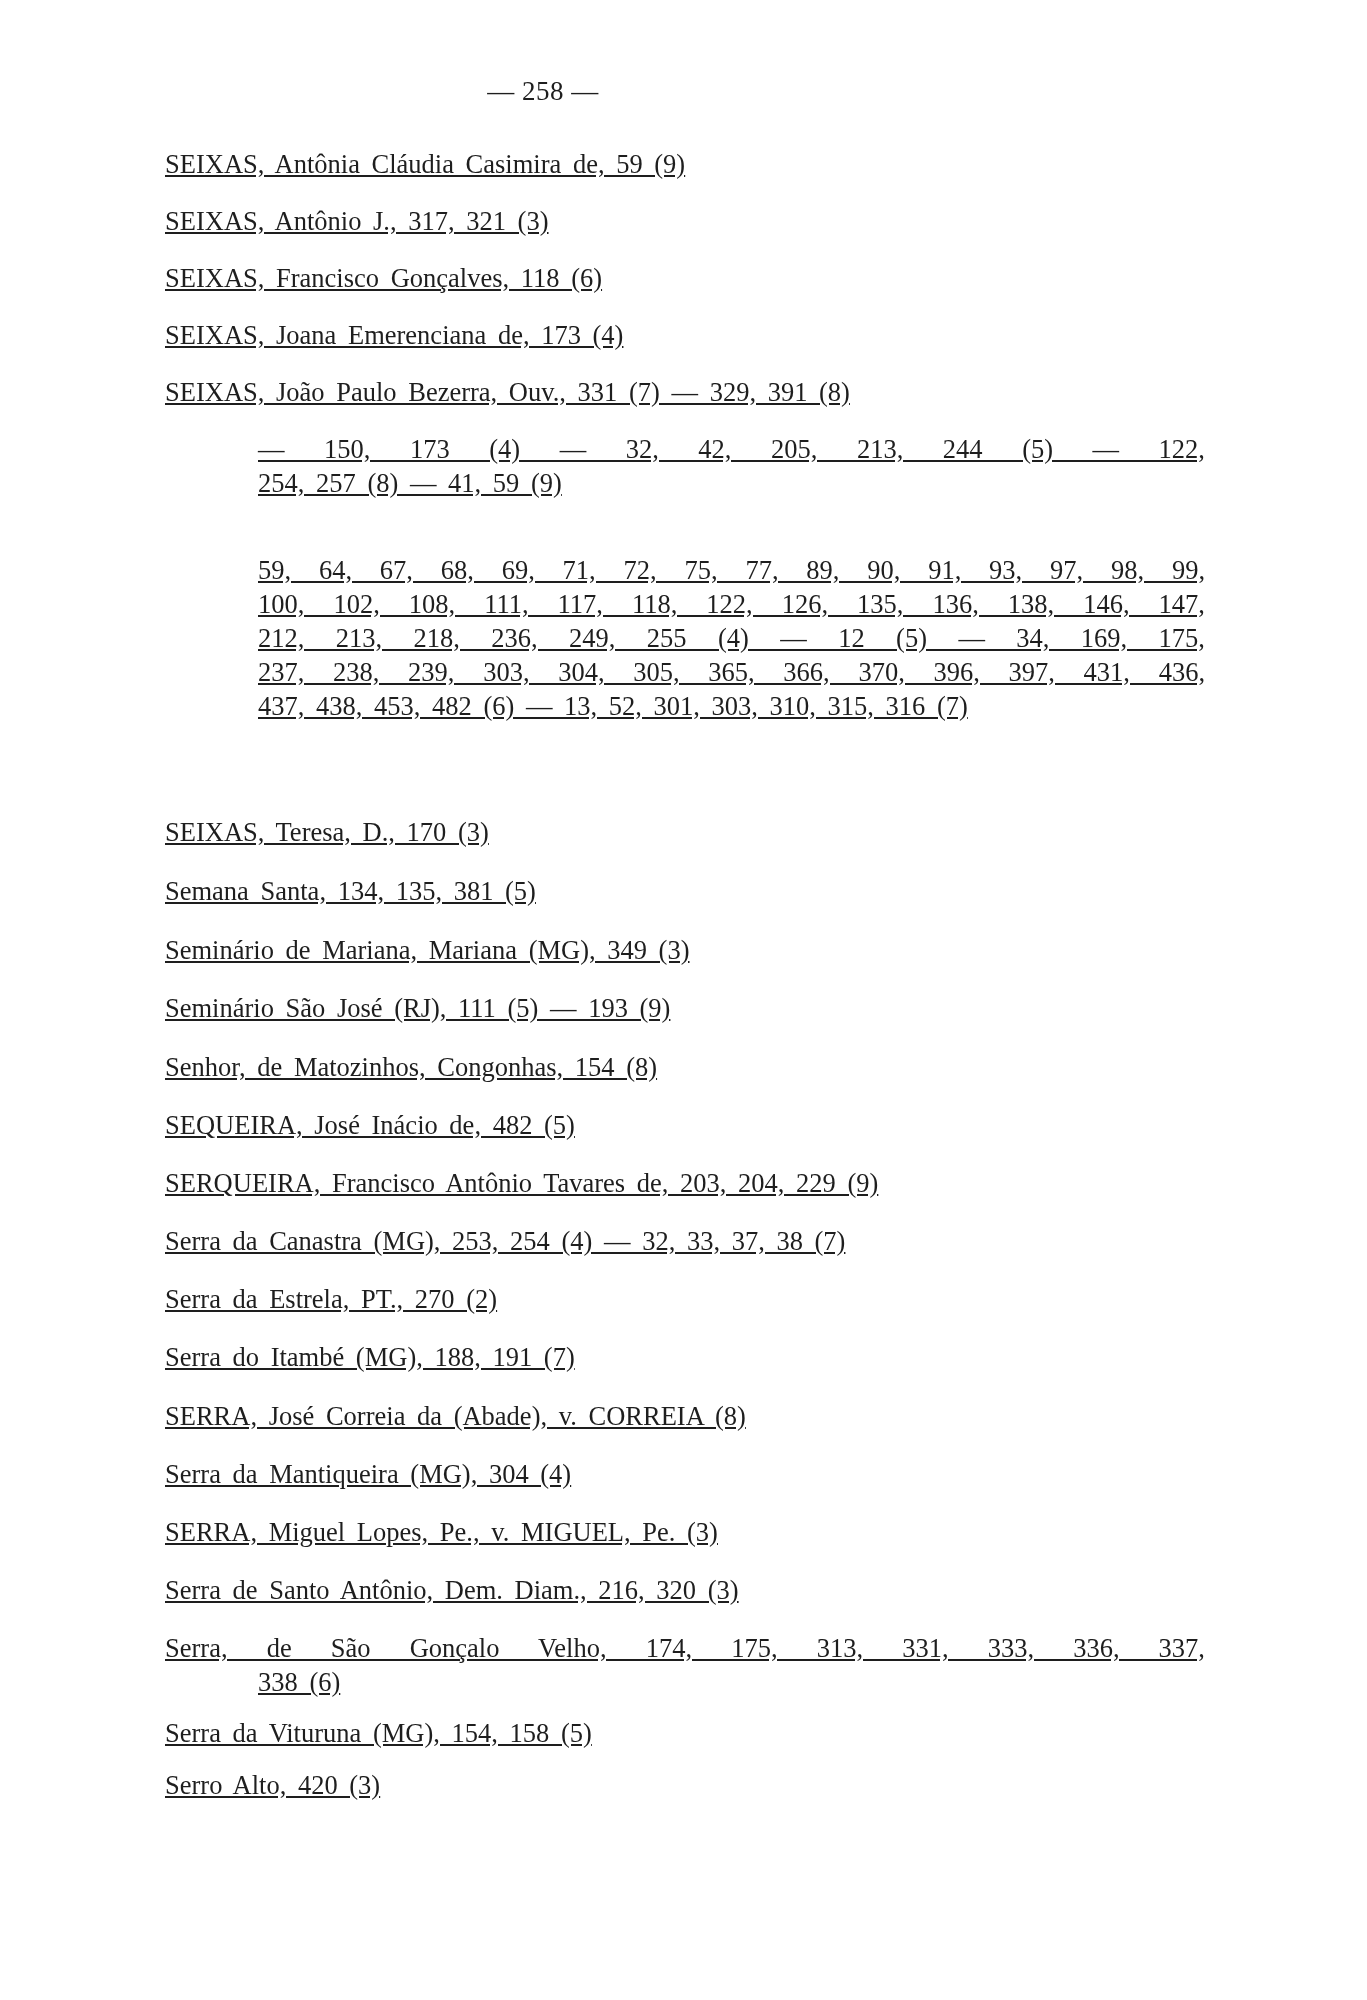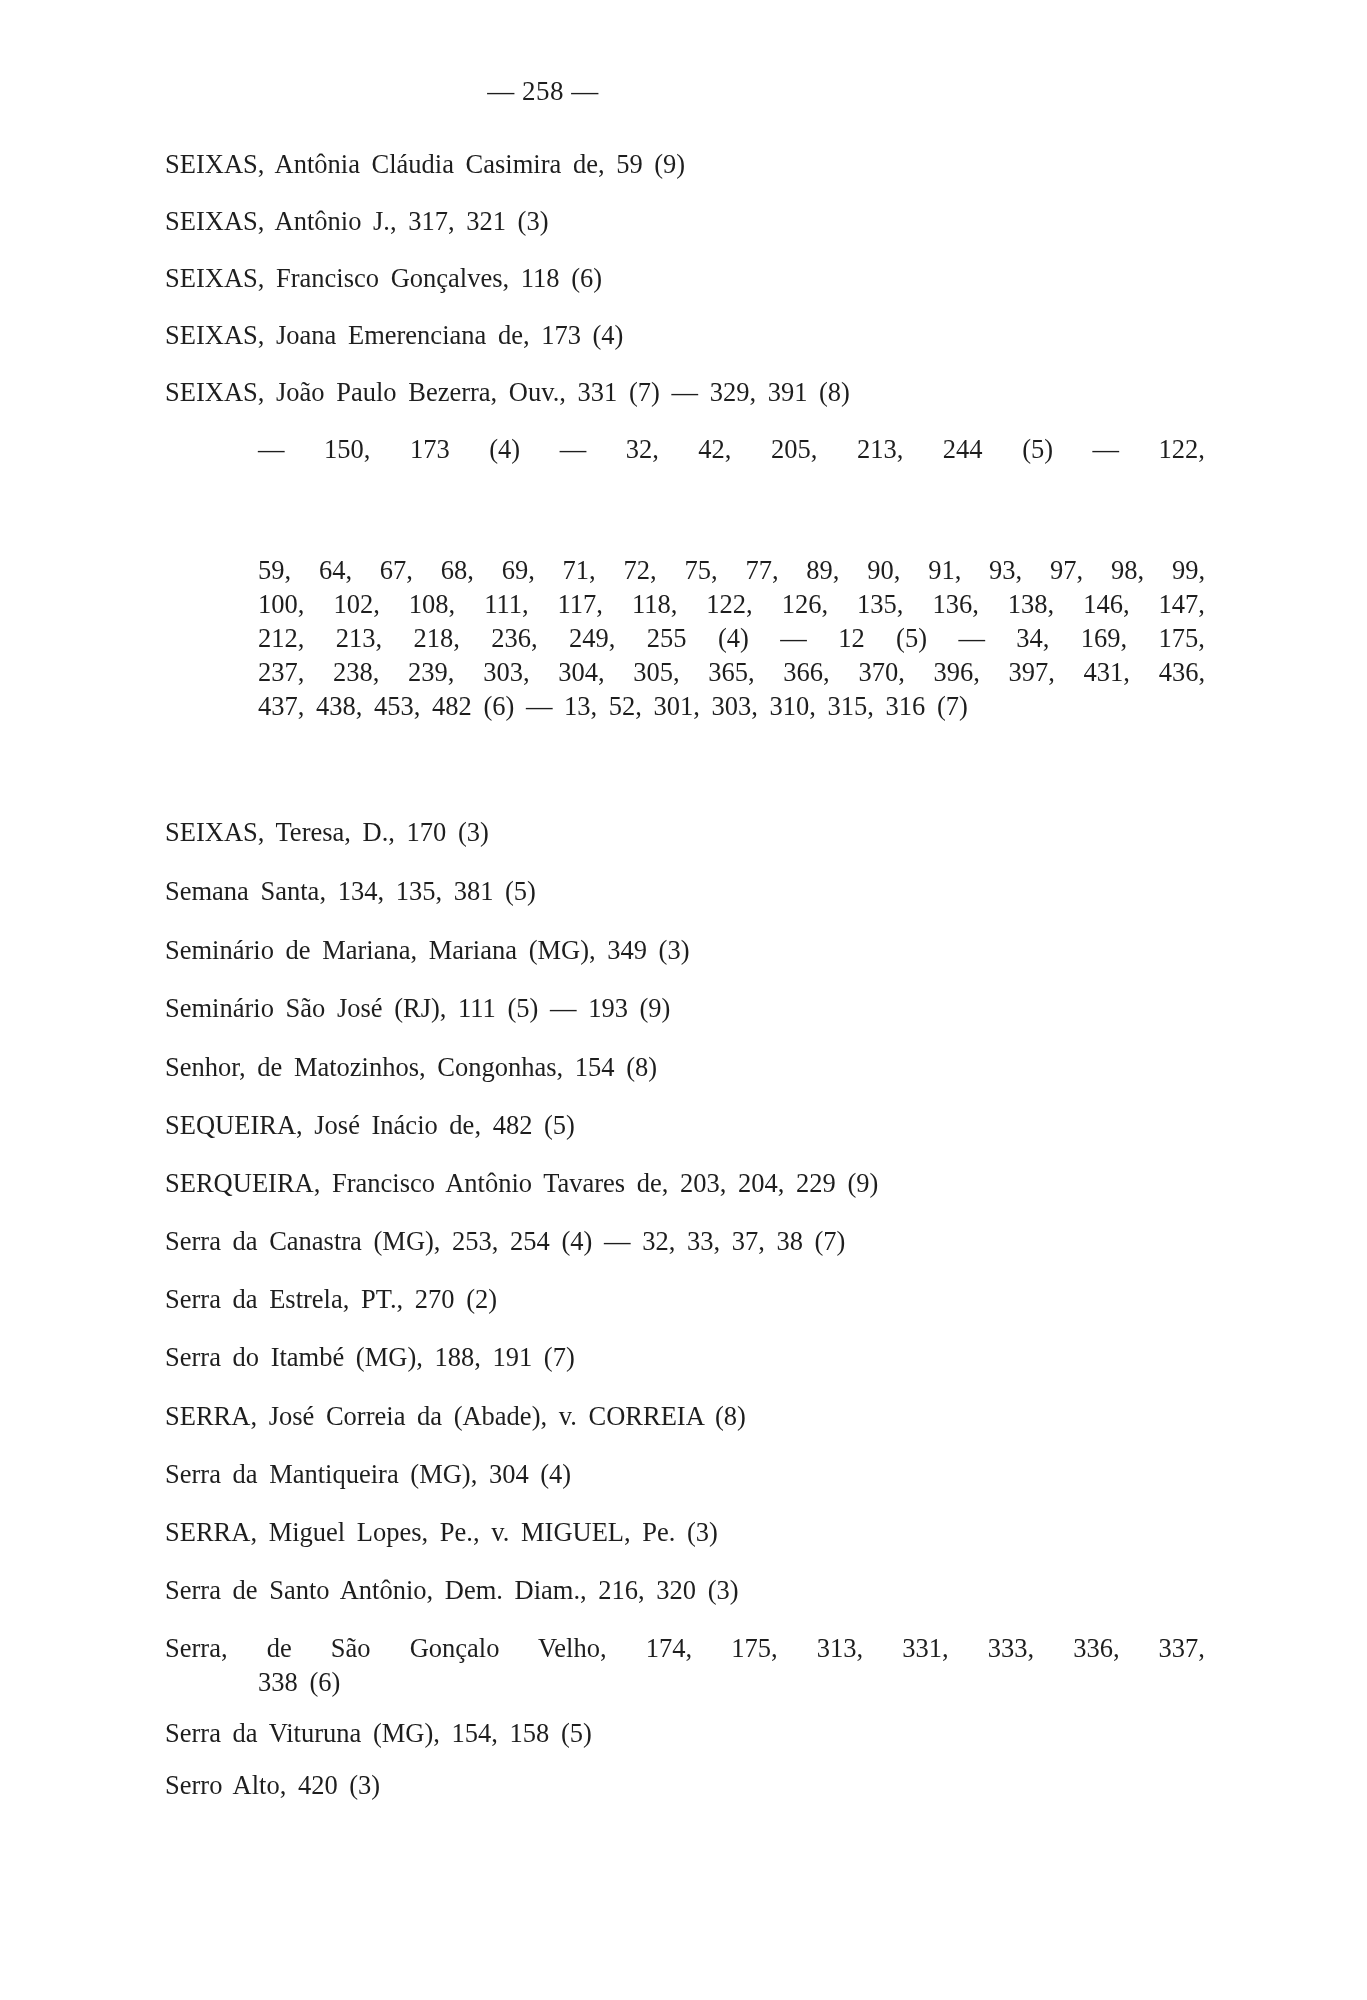--- a/index.html
+++ b/index.html
@@ -34,20 +34,21 @@
     }
     .entry {
       position: absolute;
       left: 0;
       width: 1040px;
       font-size: 26.5px;
       line-height: 34px;
       word-spacing: 5px;
       text-align: justify;
       text-align-last: left;
+      text-decoration: underline;
     }
     .entry .line { display: block; white-space: nowrap; }
     .entry .line.indent { padding-left: 93px; }
     .entry.justify .line { text-align: justify; text-align-last: justify; white-space: normal; }
     .entry.justify .line.last { text-align-last: left; }
   </style>
 </head>
 <body>
 
 <div class="page">
@@ -64,20 +65,21 @@
       <span class="line">SEIXAS, Francisco Gonçalves, 118 (6)</span>
     </div>
     <div class="entry" style="top:171px;">
       <span class="line">SEIXAS, Joana Emerenciana de, 173 (4)</span>
     </div>
     <div class="entry" style="top:228px;">
       <span class="line">SEIXAS, João Paulo Bezerra, Ouv., 331 (7) — 329, 391 (8)</span>
     </div>
     <div class="entry justify" style="top:285px;">
       <span class="line indent">— 150, 173 (4) — 32, 42, 205, 213, 244 (5) — 122,</span>
+      <span class="line indent last">254, 257 (8) — 41, 59 (9)</span>
     </div>
     <div class="entry justify" style="top:406px;">
       <span class="line indent">59, 64, 67, 68, 69, 71, 72, 75, 77, 89, 90, 91, 93, 97, 98, 99,</span>
       <span class="line indent">100, 102, 108, 111, 117, 118, 122, 126, 135, 136, 138, 146, 147,</span>
       <span class="line indent">212, 213, 218, 236, 249, 255 (4) — 12 (5) — 34, 169, 175,</span>
       <span class="line indent">237, 238, 239, 303, 304, 305, 365, 366, 370, 396, 397, 431, 436,</span>
       <span class="line indent last">437, 438, 453, 482 (6) — 13, 52, 301, 303, 310, 315, 316 (7)</span>
     </div>
     <div class="entry" style="top:668px;">
       <span class="line">SEIXAS, Teresa, D., 170 (3)</span>

